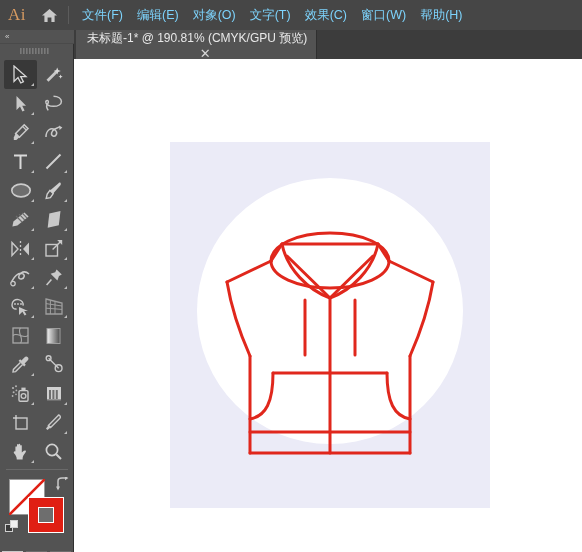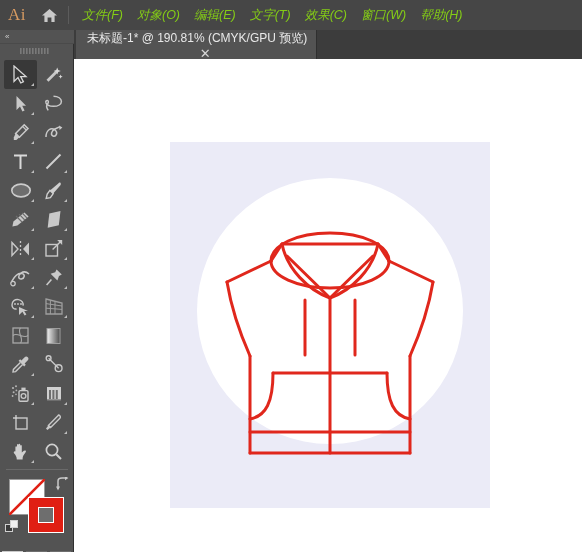--- a/index.html
+++ b/index.html
@@ -31,27 +31,26 @@
     letter-spacing: 0.5px;
   }
   #home-btn {
     width: 30px; height: 30px;
     display: flex; align-items: center; justify-content: center;
   }
   .menu-div {
     width: 1px; height: 18px; background: #5c5c5c; margin: 0 6px 0 4px;
   }
   .menu-item {
-    color: #84cc16;
+    color: #7dd3fc;
     font-size: 12.5px;
     padding: 0 7px;
     height: 30px;
     line-height: 30px;
     white-space: nowrap;
-    font-style: italic;
   }
 
   
   #tabbar {
     position: absolute; left: 0; top: 30px;
     width: 582px; height: 29px;
     background: #3c3c3c;
   }
   #doc-tab {
     position: absolute; left: 76px; top: 0;
@@ -225,22 +224,22 @@
 
   <div id="menubar">
     <div id="ai-logo">Ai</div>
     <div id="home-btn">
       <svg width="17" height="15" viewBox="0 0 17 15">
         <path d="M8.5 1 L16 7.6 L13.6 7.6 L13.6 14 L10.4 14 L10.4 9.6 L6.6 9.6 L6.6 14 L3.4 14 L3.4 7.6 L1 7.6 Z" fill="#c9c9c9"></path>
       </svg>
     </div>
     <div class="menu-div"></div>
     <div class="menu-item">文件(F)</div>
+    <div class="menu-item">编辑(E)</div>
     <div class="menu-item">对象(O)</div>
-    <div class="menu-item">编辑(E)</div>
     <div class="menu-item">文字(T)</div>
     <div class="menu-item">效果(C)</div>
     <div class="menu-item">窗口(W)</div>
     <div class="menu-item">帮助(H)</div>
   </div>
 
   <div id="tabbar">
     <div id="doc-tab">
       <span id="doc-tab-title">未标题-1* @ 190.81% (CMYK/GPU 预览)</span>
       <span id="doc-tab-close">✕</span>

